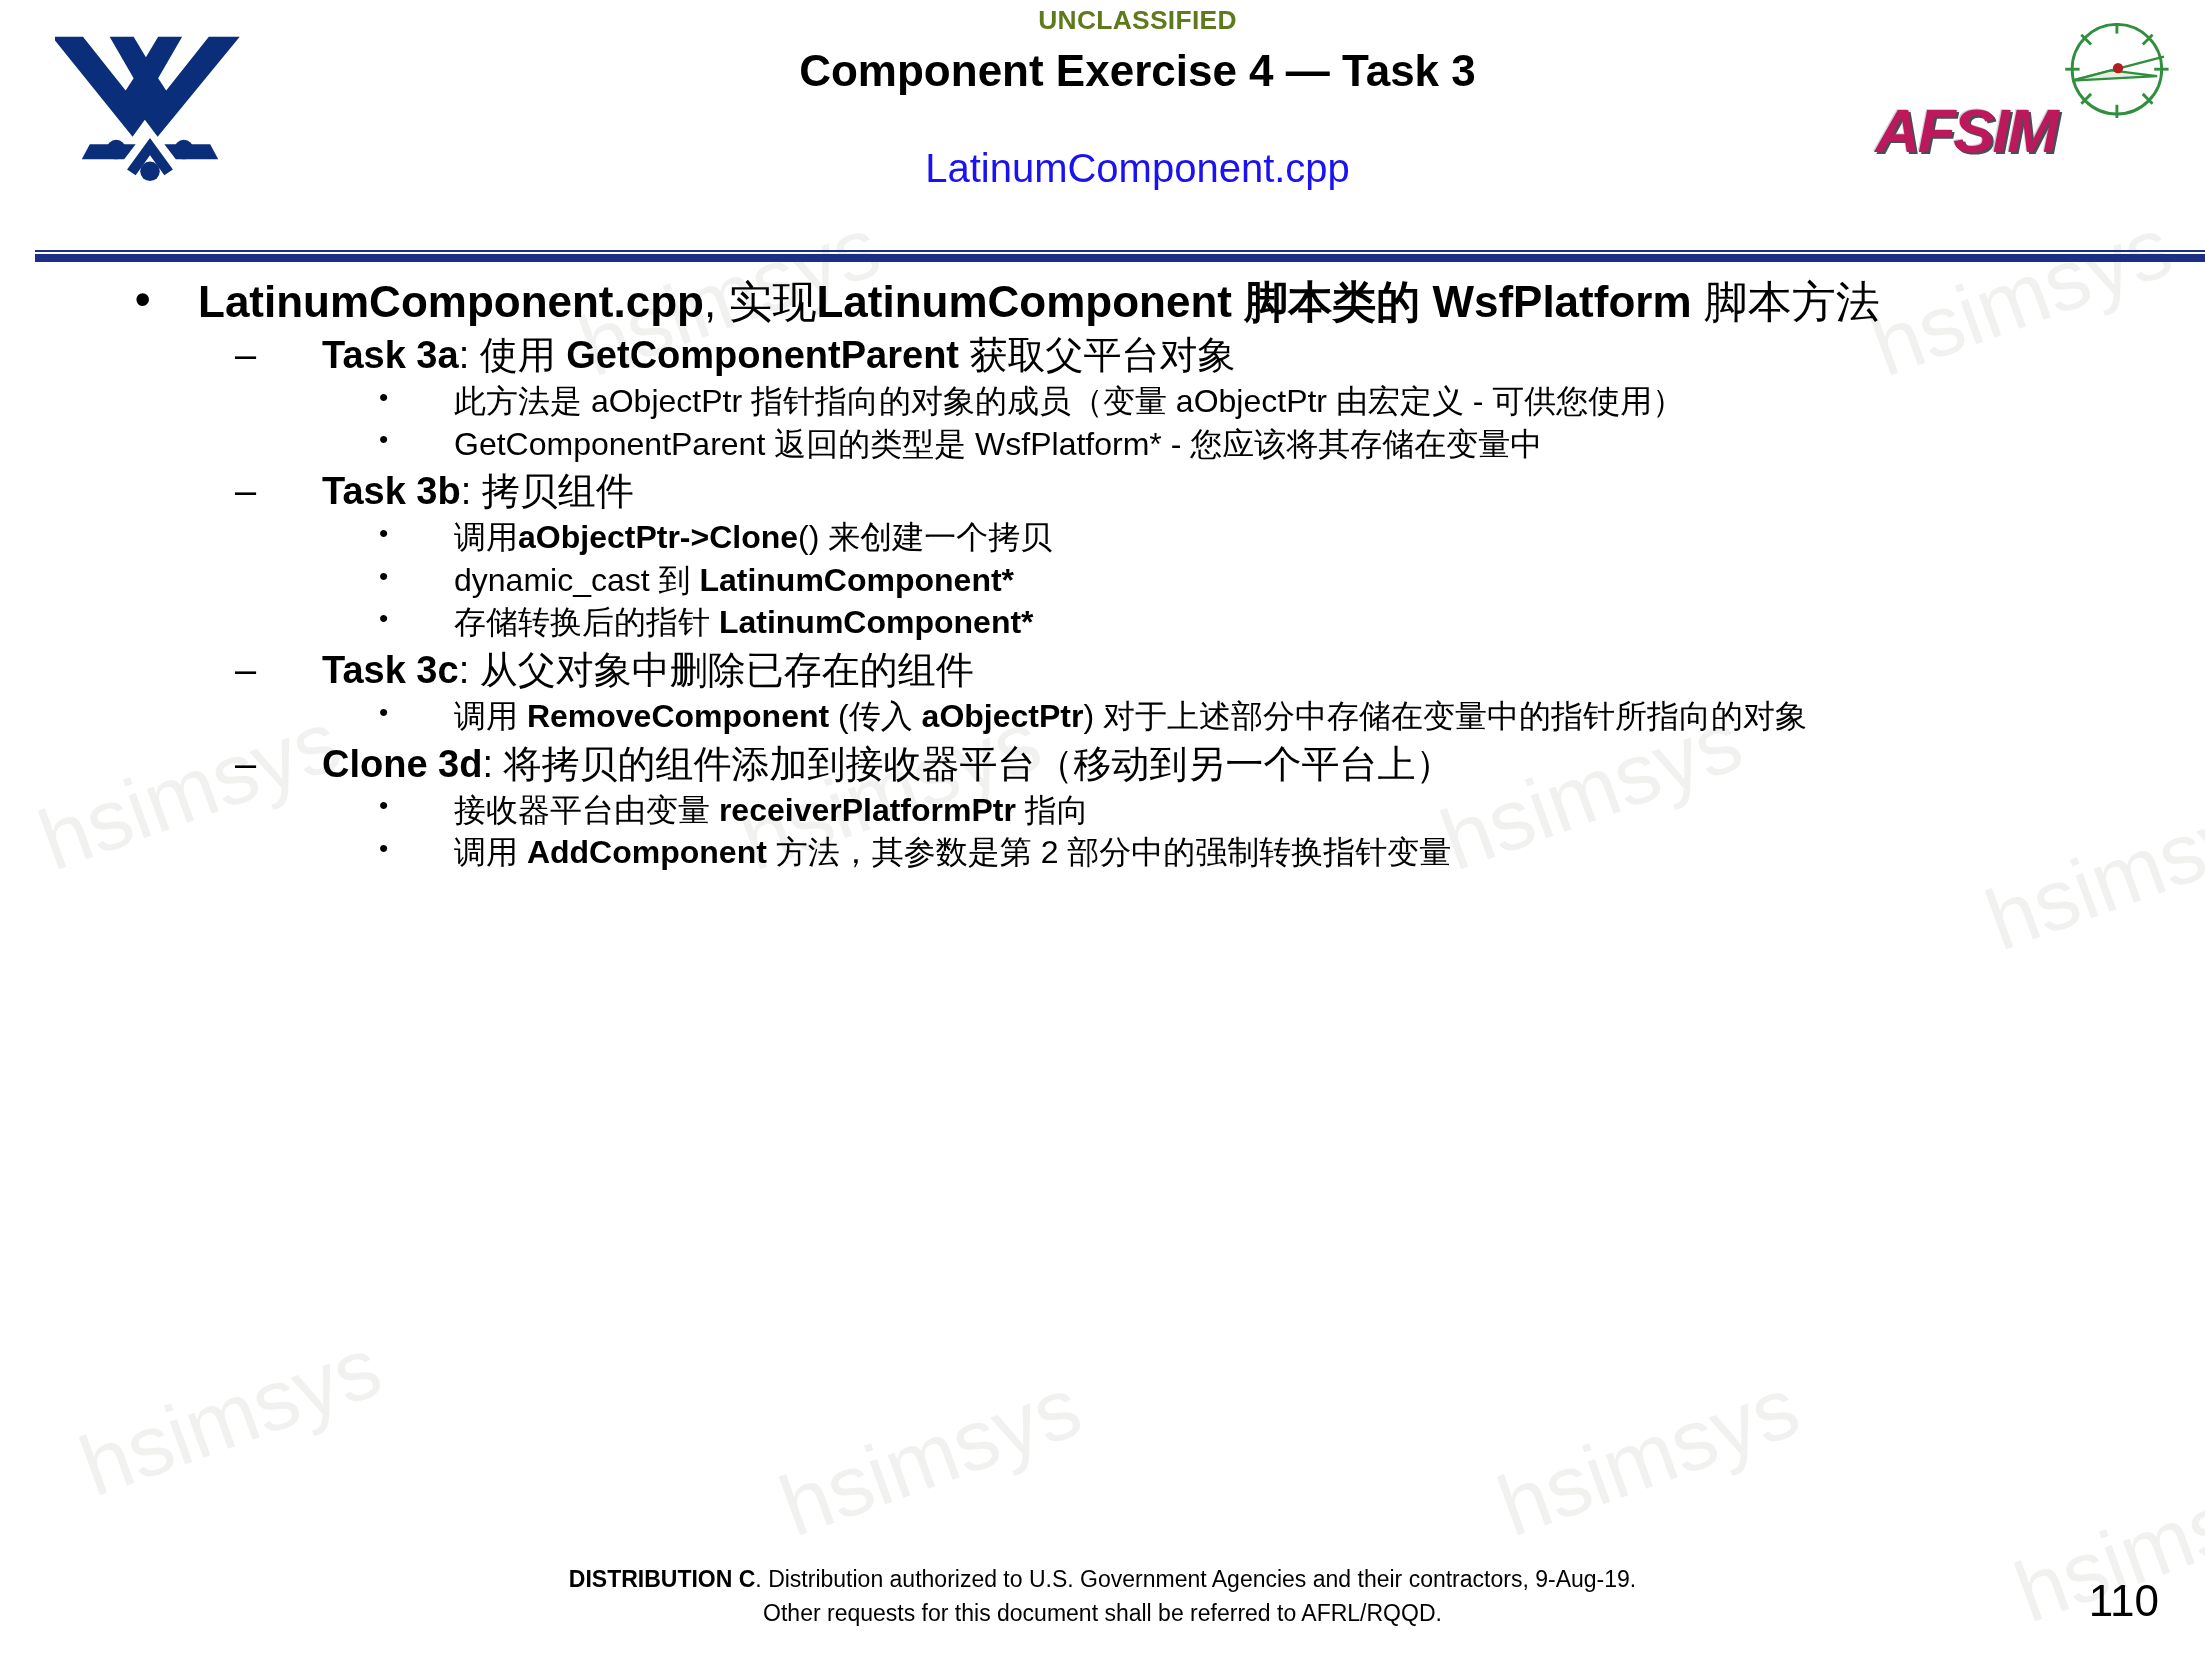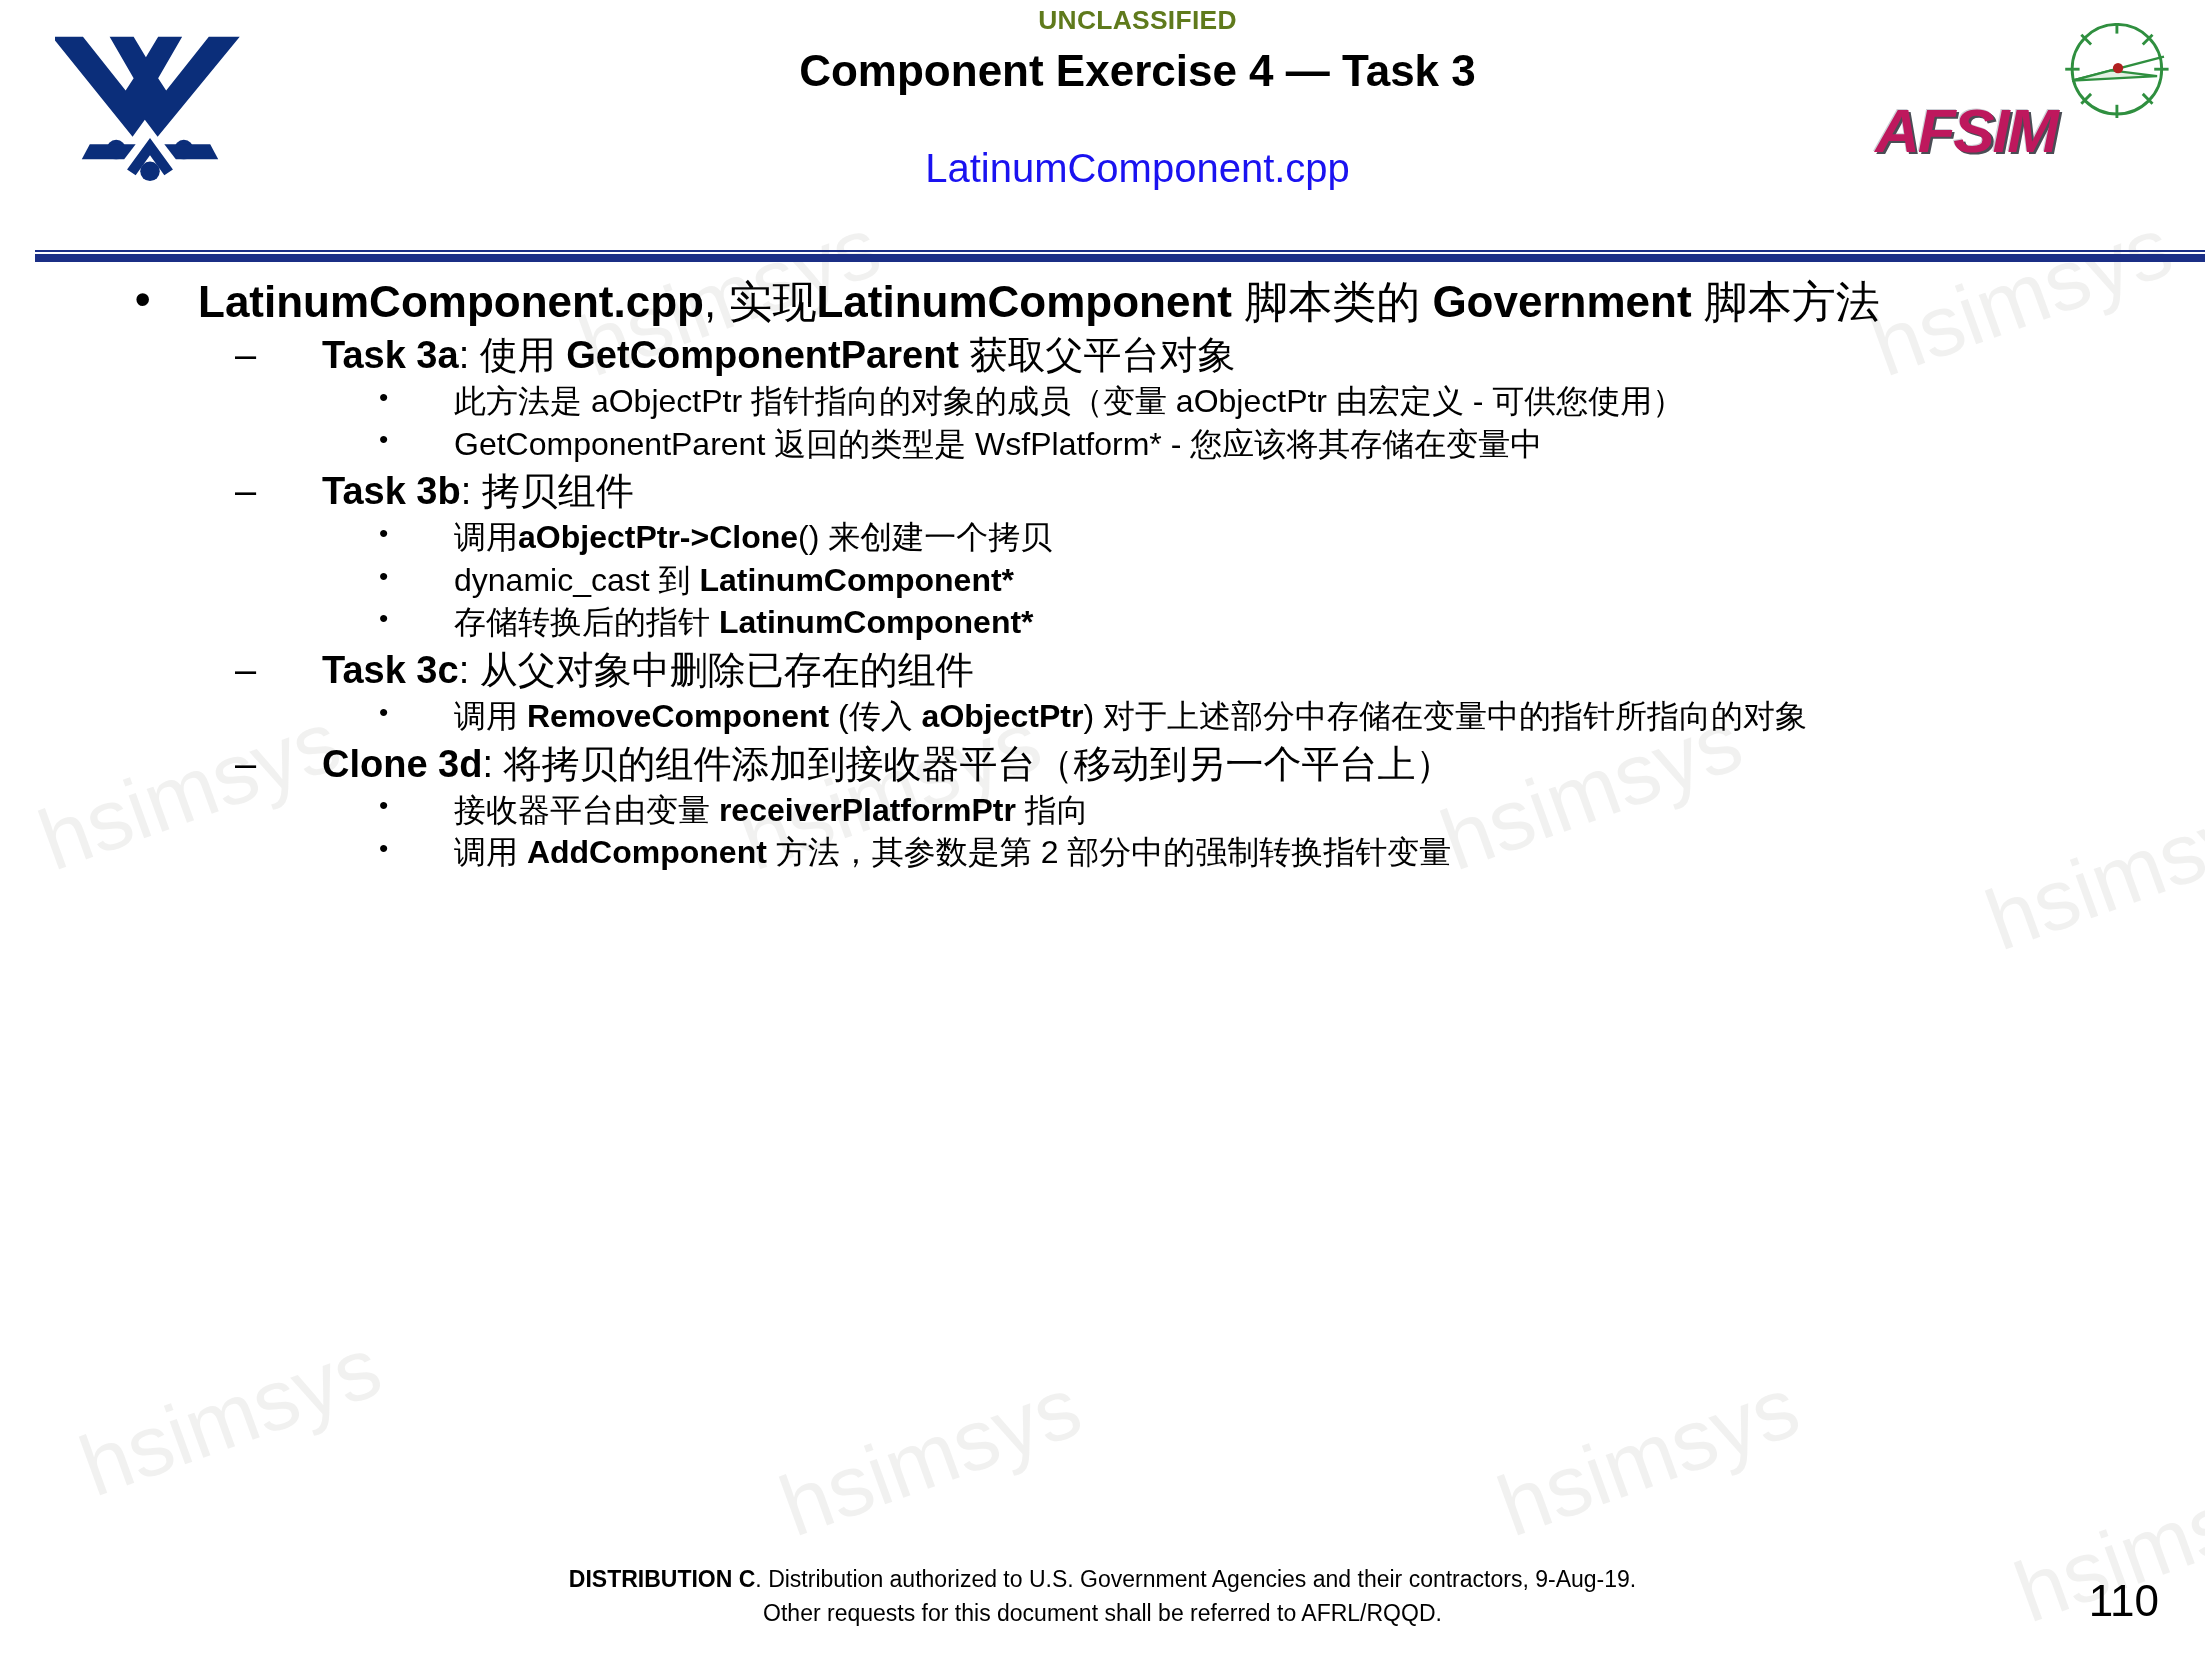--- a/index.html
+++ b/index.html
@@ -262,21 +262,21 @@
 
   <div class="header-rule-thin"></div>
   <div class="header-rule"></div>
 </div>
 
 <div class="content">
   <ul class="lvl1">
 
     <li class="l1">
       <span class="bullet">•</span>
-      <span>LatinumComponent.cpp</span><span style="font-weight:normal">, 实现</span><span>LatinumComponent</span><span style="font-weight:normal"> 脚本类的 </span><span>Government</span><span style="font-weight:normal"> 脚本方法</span>
+      <span>LatinumComponent.cpp</span><span style="font-weight:normal">, 实现</span><span>LatinumComponent</span><span style="font-weight:bold"> 脚本类的 </span><span>WsfPlatform</span><span style="font-weight:normal"> 脚本方法</span>
     </li>
 
     <li class="l2">
       <span class="bullet">–</span>
       <span class="b">Task 3a</span><span>: 使用 </span><span class="b">GetComponentParent</span><span> 获取父平台对象</span>
     </li>
     <li class="l3">
       <span class="bullet">•</span>
       <span>此方法是 aObjectPtr 指针指向的对象的成员（变量 aObjectPtr 由宏定义 - 可供您使用）</span>
     </li>

